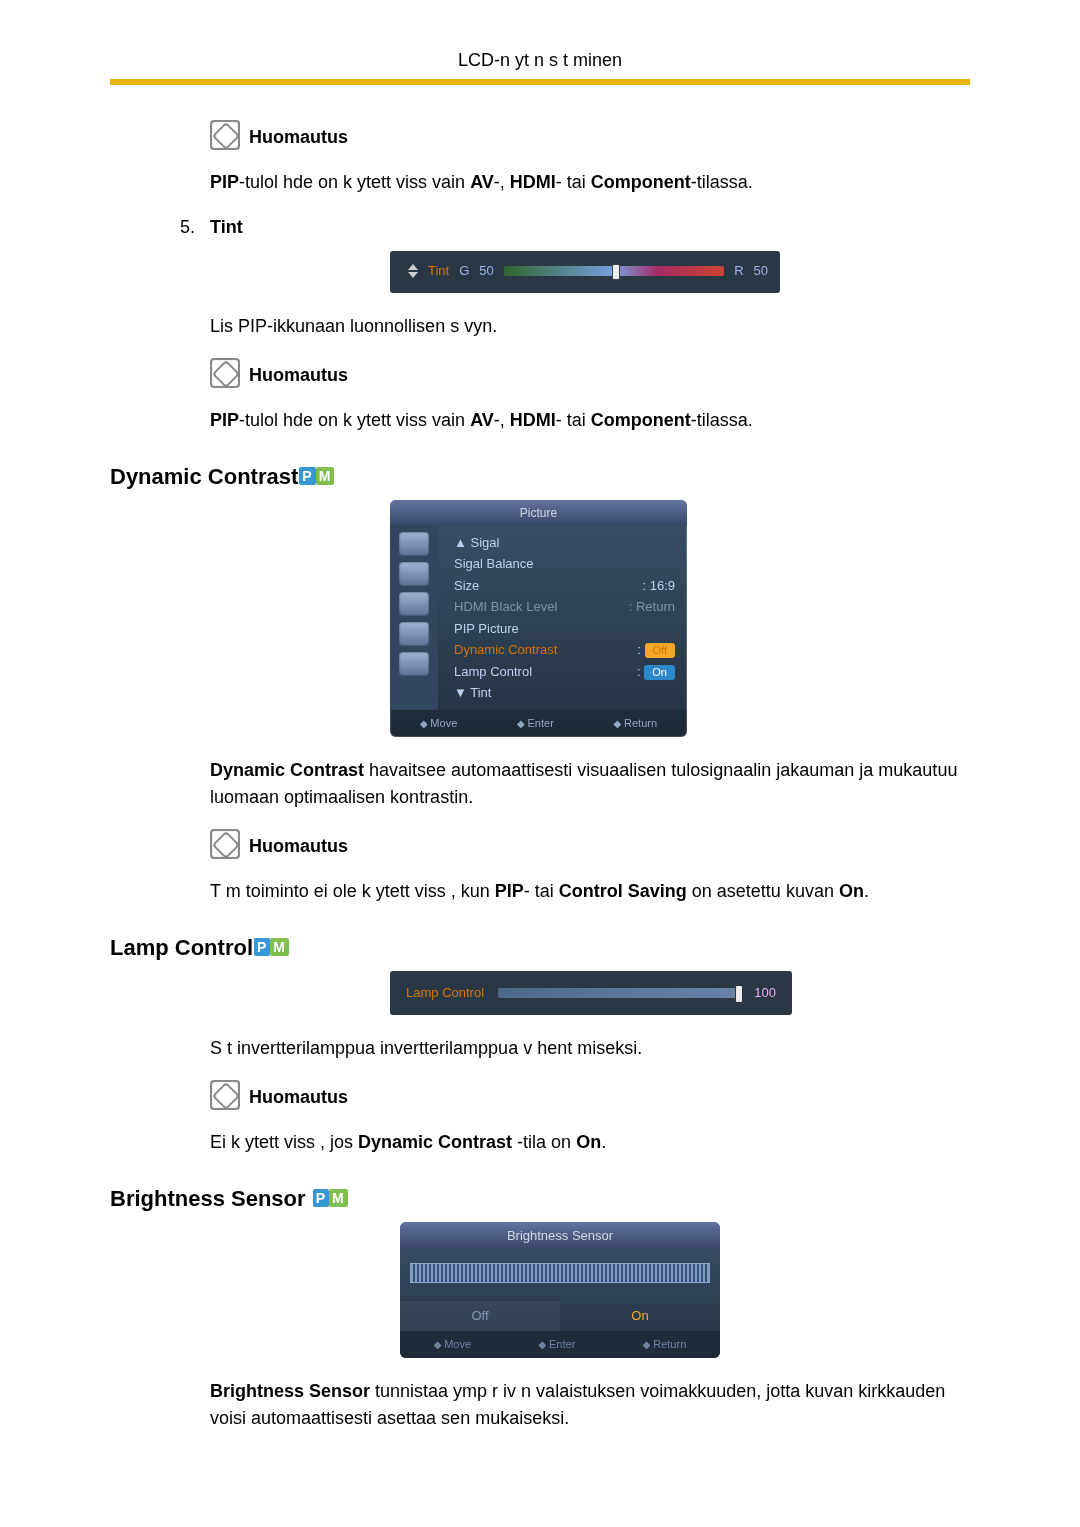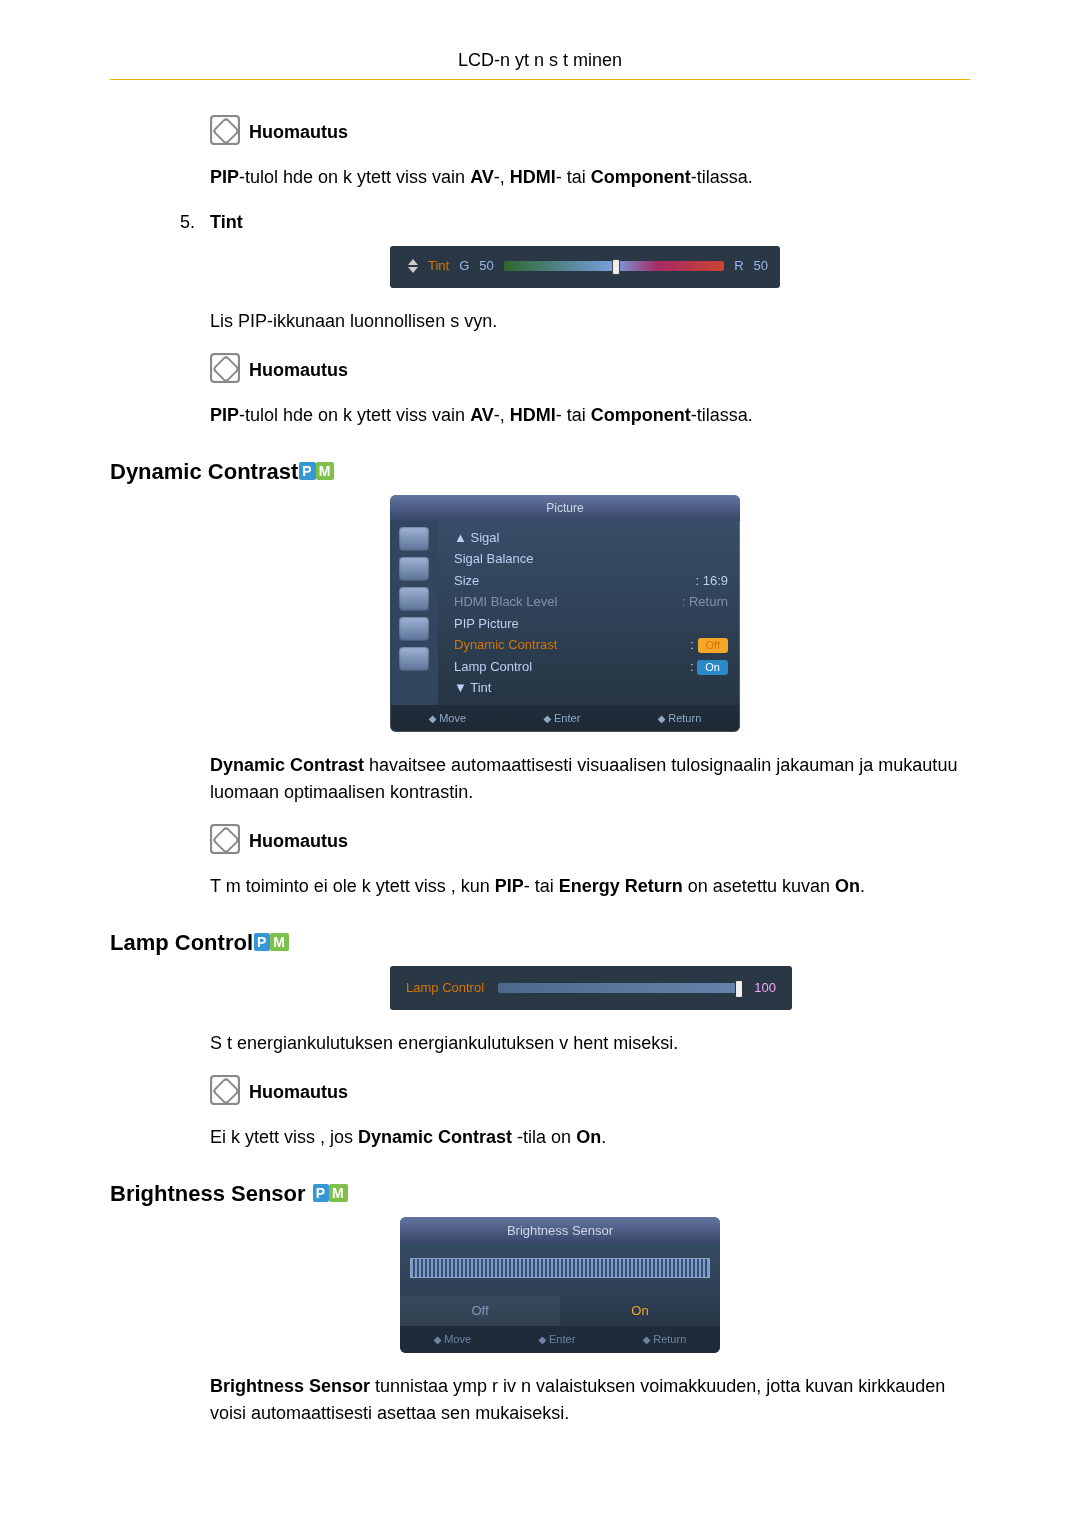--- a/index.html
+++ b/index.html
@@ -11,21 +11,21 @@
     width: 1080px;
   }
   .page {
     width: 860px;
     margin: 50px auto 40px;
   }
   .header {
     text-align: center;
     font-size: 18px;
     padding-bottom: 8px;
-    border-bottom: 1px solid #eab308;
+    border-bottom: 6px solid #eab308;
     margin-bottom: 35px;
   }
   .content-block {
     margin-left: 100px;
     margin-right: 0;
     font-size: 18px;
     line-height: 1.5;
   }
   .content-block p {
     margin: 10px 0 18px;
@@ -91,21 +91,21 @@
   .osd-tint .g, .osd-tint .r, .osd-tint .val { color:#9bb5ec; font-size:13px; }
   .tint-bar {
     flex:1; height:10px;
     background: linear-gradient(90deg,#2f662f,#76a0e0 50%,#a52a63 70%,#c43);
     border-radius:2px; position:relative;
   }
   .tint-bar .thumb { position:absolute; top:-2px; left:49%; width:6px; height:14px; background:#eee; border:1px solid #444; border-radius:2px; }
 
   
   .osd-menu {
-    width: 350px;
+    width: 297px;
     margin: 10px 0 20px 180px;
     background: linear-gradient(#3a526d,#24313f);
     border-radius:6px; overflow:hidden; font-size:13px; color:#bcd0f1;
     box-shadow: 0 0 0 1px rgba(255,255,255,0.2) inset;
   }
   .osd-menu .title {
     text-align:center; padding:4px 0; font-size:12px; color:#d0d7e3;
     background: linear-gradient(#6374a0,#374668);
   }
   .osd-menu .body { display:flex; }
@@ -289,38 +289,38 @@
     <p>
       <b>Dynamic Contrast</b><span> havaitsee automaattisesti visuaalisen tulosignaalin jakauman ja mukautuu luomaan optimaalisen kontrastin.</span>
     </p>
 
 
     <p>
       <span class="note-icon"></span>
       <span class="note-label">Huomautus</span>
     </p>
     <p>
-      <span>T m  toiminto ei ole k ytett viss , kun      </span><b>PIP</b><span>- tai </span><b>Energy Return</b><span> on asetettu kuvan </span><b>On</b><span>.</span>
+      <span>T m  toiminto ei ole k ytett viss , kun      </span><b>PIP</b><span>- tai </span><b>Control Saving</b><span> on asetettu kuvan </span><b>On</b><span>.</span>
     </p>
   </div>
 
   <div class="section-heading">
     <span>Lamp Control</span><span class="pm"><span class="p">P</span><span class="m">M</span></span>
   </div>
 
   <div class="content-block">
     <div class="osd-lamp">
       <span class="label">Lamp Control</span>
       <div class="lamp-bar">
           <div class="thumb"></div>
         </div>
       <span class="val">100</span>
     </div>
 
-    <p>S t  energiankulutuksen energiankulutuksen v hent miseksi.</p>
+    <p>S t  invertterilamppua invertterilamppua v hent miseksi.</p>
 
     <p>
       <span class="note-icon"></span>
       <span class="note-label">Huomautus</span>
     </p>
     <p>
       <span>Ei k ytett viss , jos </span><b>Dynamic Contrast</b><span> -tila on </span><b>On</b><span>.</span>
     </p>
   </div>
 

